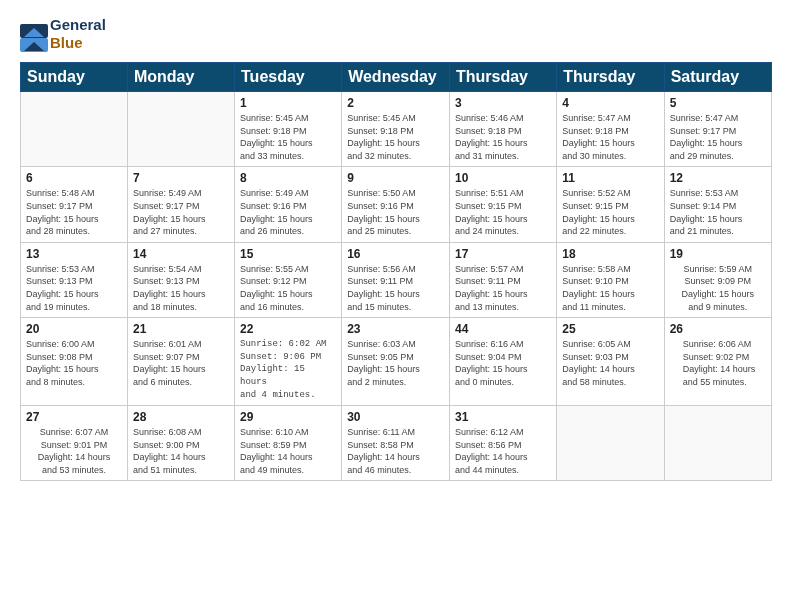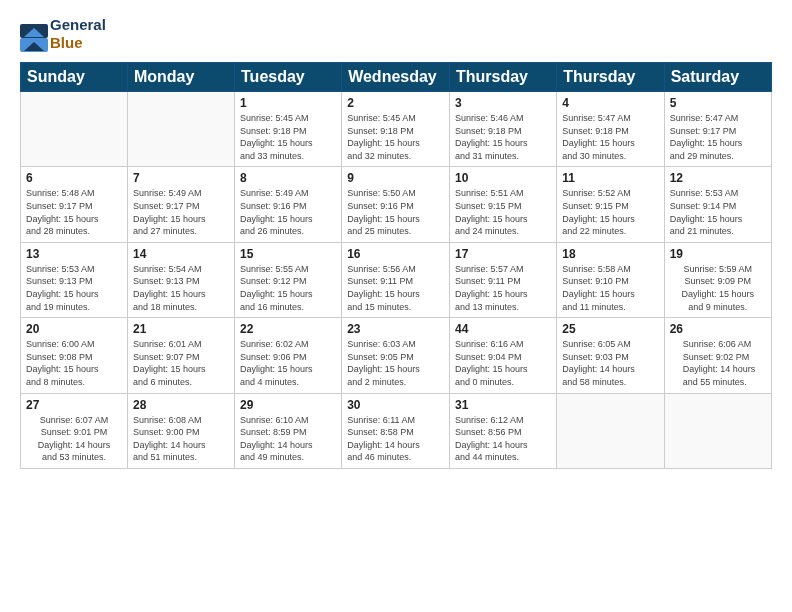--- a/index.html
+++ b/index.html
@@ -270,21 +270,21 @@
           </td>
           <td>
             <span class="day-num">21</span>
             <div class="day-info" style="white-space: pre-line;">Sunrise: 6:01 AM
 Sunset: 9:07 PM
 Daylight: 15 hours
 and 6 minutes.</div>
           </td>
           <td>
             <span class="day-num">22</span>
-            <div class="day-info" style="white-space: pre-line;">Sunrise: 6:02 AM
+            <div class="day-info" style="white-space: pre-line; font-family: Liberation Mono, monospace;">Sunrise: 6:02 AM
 Sunset: 9:06 PM
 Daylight: 15 hours
 and 4 minutes.</div>
           </td>
           <td>
             <span class="day-num">23</span>
             <div class="day-info" style="white-space: pre-line;">Sunrise: 6:03 AM
 Sunset: 9:05 PM
 Daylight: 15 hours
 and 2 minutes.</div>

